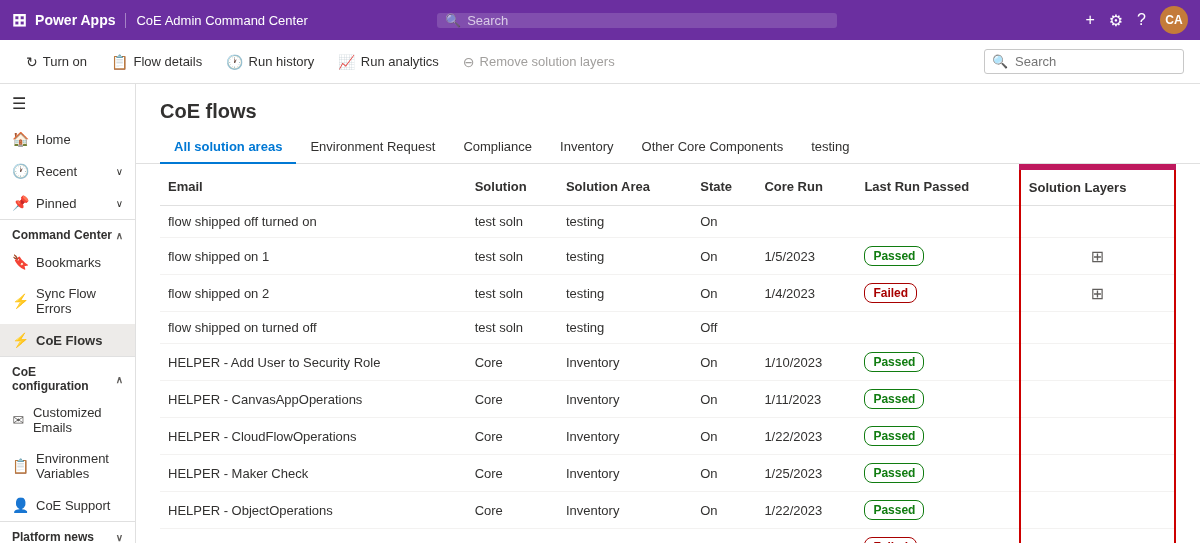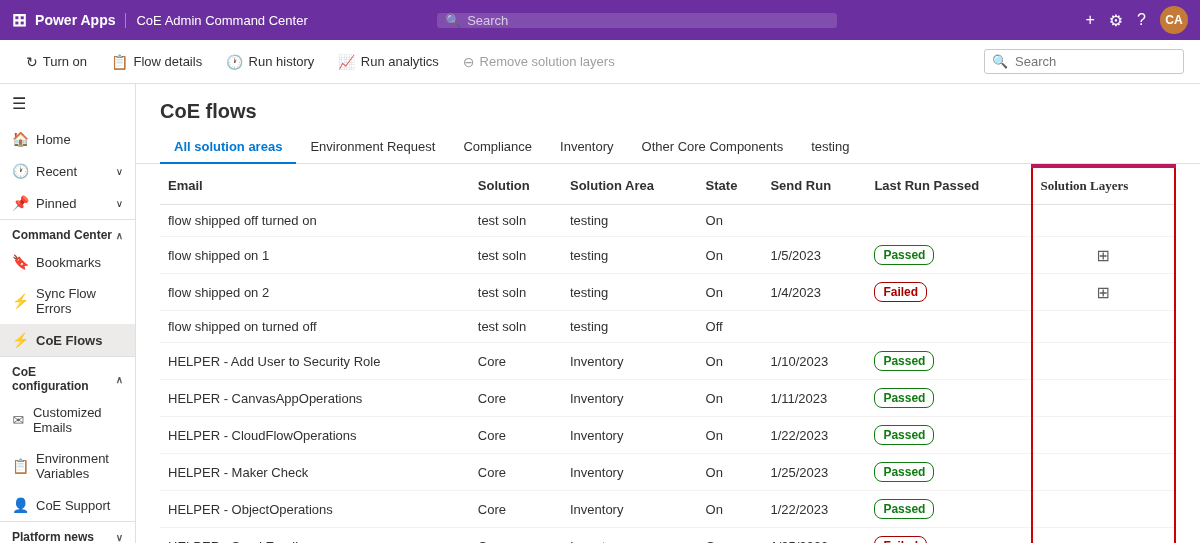--- a/index.html
+++ b/index.html
@@ -89,21 +89,21 @@
 
     .badge {
       display: inline-block; padding: 2px 8px; border-radius: 8px;
       font-size: 12px; font-weight: 600; border: 1px solid;
     }
     .badge-passed { color: #107c10; border-color: #107c10; }
     .badge-failed { color: #a80000; border-color: #a80000; }
 
     
     .sol-layer-col { border-left: 2px solid #cc0000; border-right: 2px solid #cc0000; }
-    .sol-layer-header { border-left: 2px solid #cc0000; border-right: 2px solid #cc0000; border-top: 4px solid #be185d; font-family: Liberation Serif, serif; }
+    .sol-layer-header { border-left: 2px solid #cc0000; border-right: 2px solid #cc0000; border-top: 6px solid #be185d; }
 
     .layer-icon { font-size: 16px; color: #605e5c; cursor: pointer; }
   </style>
 </head>
 <body>
 
 <div class="top-bar">
   <div class="top-bar-logo">
     <span style="font-size:18px;">⊞</span>
     <span>Power Apps</span>
@@ -221,21 +221,21 @@
     </div>
 
     <div class="table-container">
       <table>
         <thead>
           <tr>
             <th>Email</th>
             <th>Solution</th>
             <th>Solution Area</th>
             <th>State</th>
-            <th>Send Run</th>
+            <th>Core Run</th>
             <th>Last Run Passed</th>
             <th class="sol-layer-header">Solution Layers</th>
           </tr>
         </thead>
         <tbody id="table-body">
         <tr>
     <td>flow shipped off turned on</td>
     <td>test soln</td>
     <td>testing</td>
     <td>On</td>

